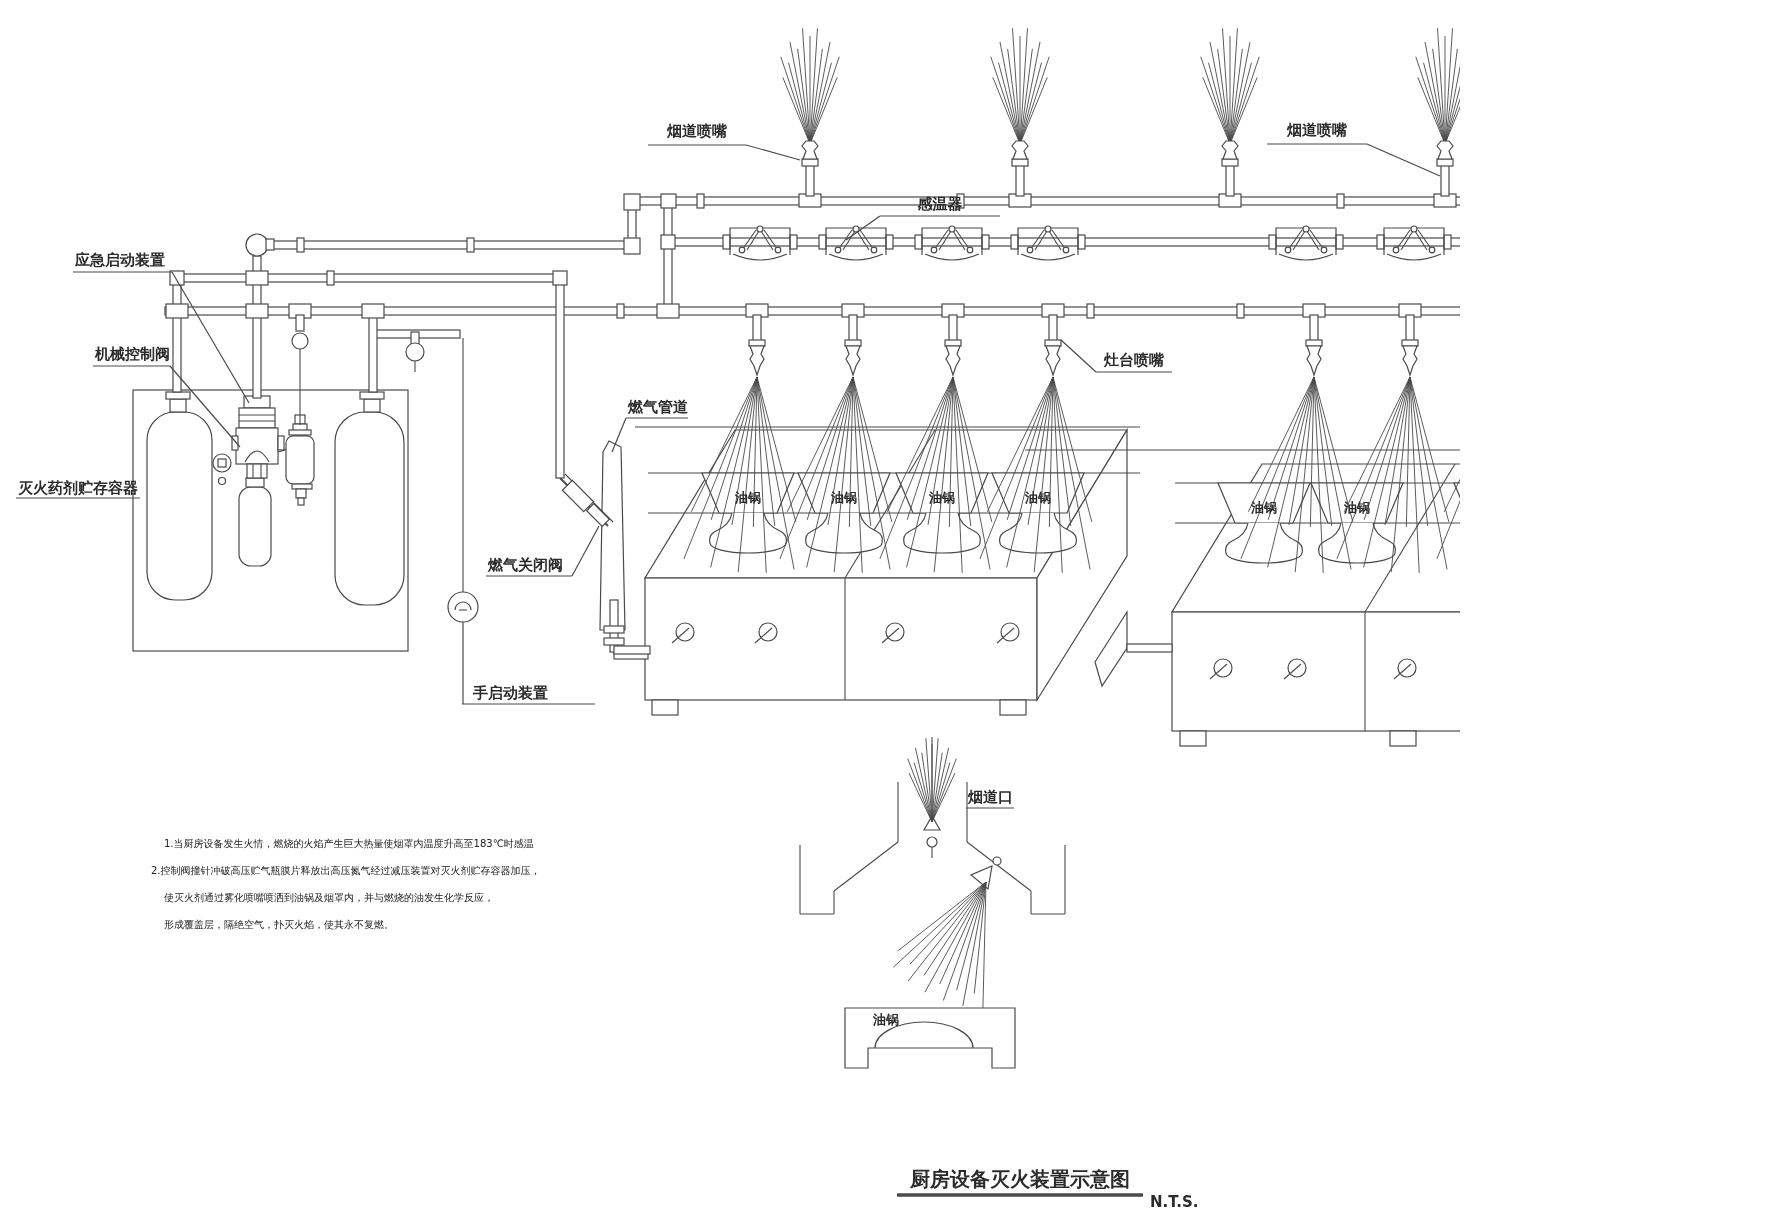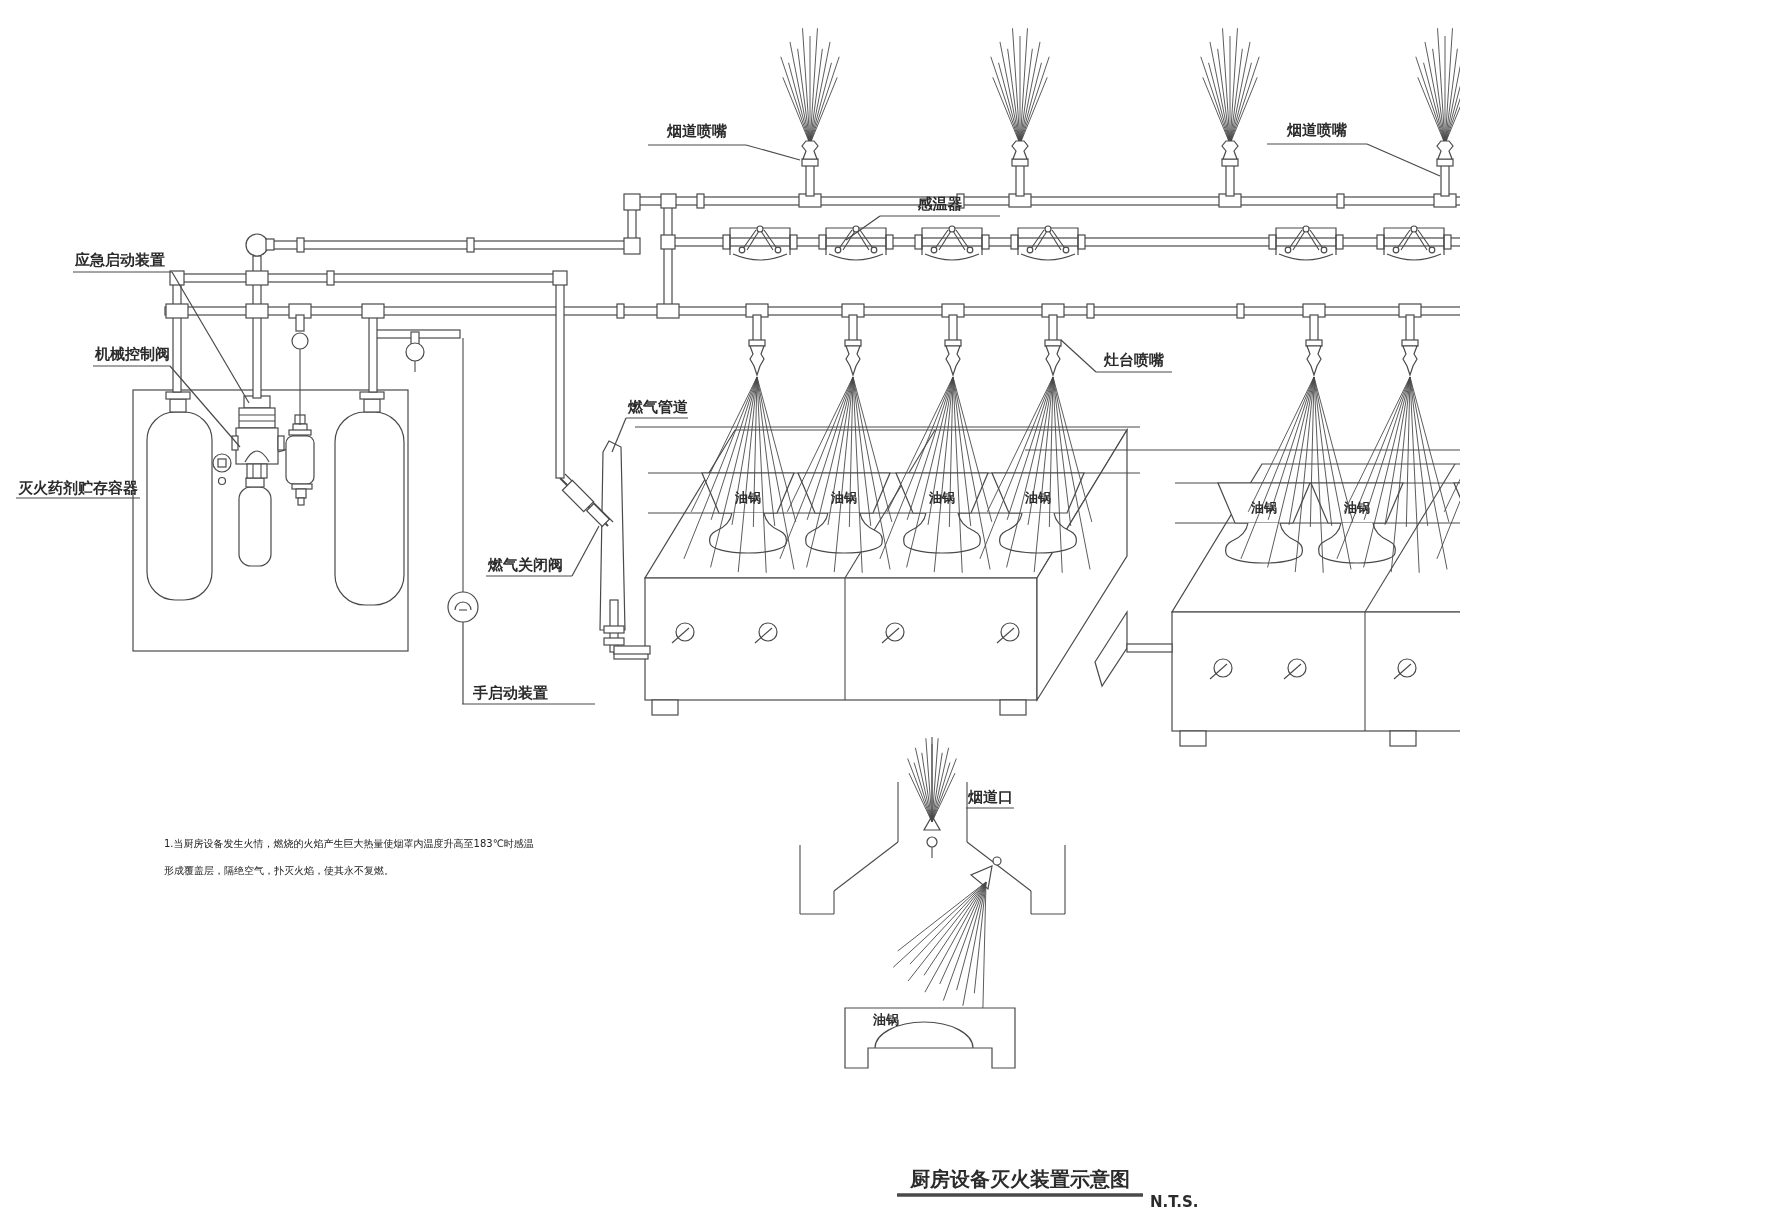--- a/index.html
+++ b/index.html
@@ -561,15 +561,17 @@
       <text class="wok" x="1593" y="512" text-anchor="middle">油锅</text>
       <text class="wok" x="886" y="1024" text-anchor="middle">油锅</text>
 
       <text class="ttl" x="1020" y="1186" text-anchor="middle">厨房设备灭火装置示意图</text>
       <text class="nts" x="1150" y="1207">N.T.S.</text>
     </g>
   </svg>
 
   <div id="notes">
     <div class="ind1">1.当厨房设备发生火情，燃烧的火焰产生巨大热量使烟罩内温度升高至183℃时感温</div>
+    <div>2.控制阀撞针冲破高压贮气瓶膜片释放出高压氮气经过减压装置对灭火剂贮存容器加压，</div>
+    <div class="ind1">使灭火剂通过雾化喷嘴喷洒到油锅及烟罩内，并与燃烧的油发生化学反应，</div>
     <div class="ind1">形成覆盖层，隔绝空气，扑灭火焰，使其永不复燃。</div>
   </div>
 </div>
 
 </body></html>

